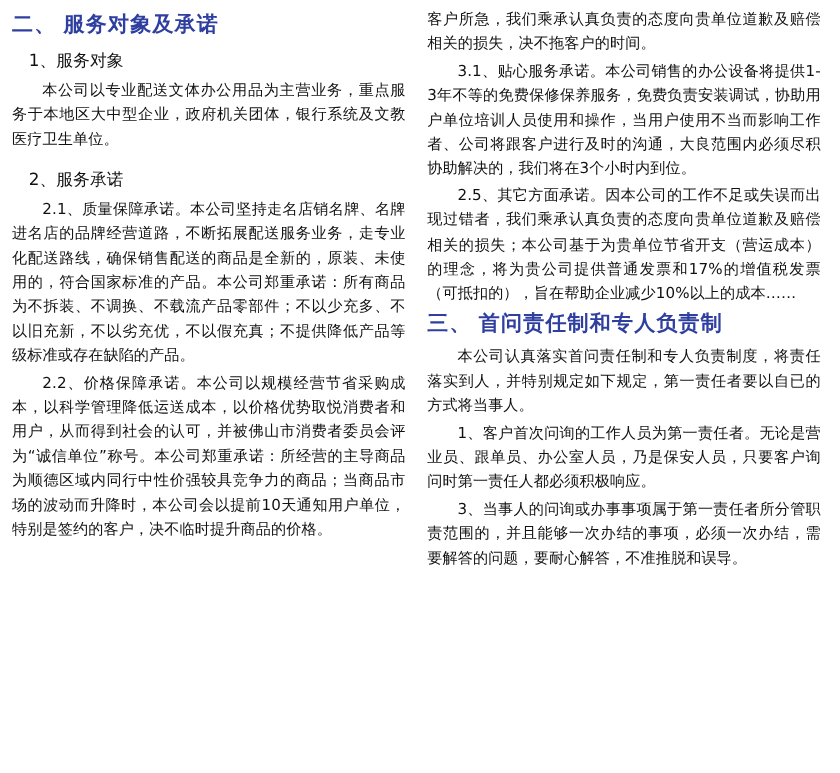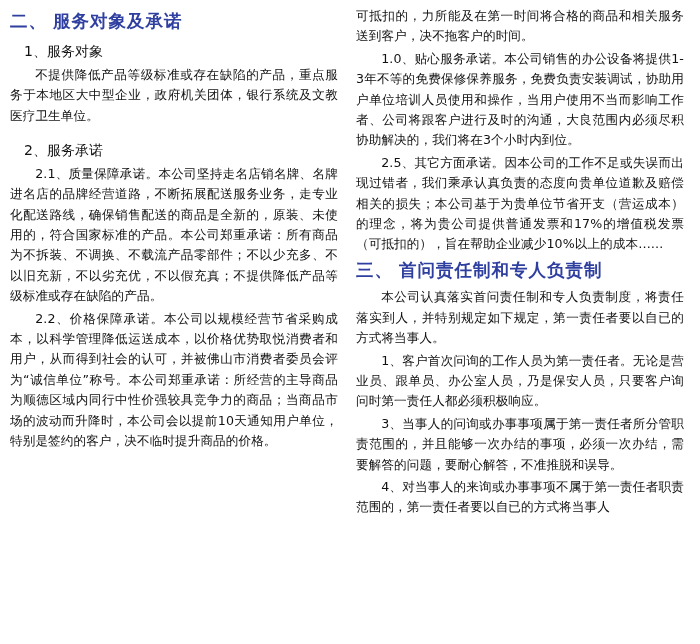--- a/index.html
+++ b/index.html
@@ -69,49 +69,46 @@
 <div class="page">
 
   <div class="col">
 
     <h2 class="section-title">
       <span class="num">二、</span><span>服务对象及承诺</span>
     </h2>
 
     <h3 class="sub-title">1、服务对象</h3>
 
-    <p class="para indent2">不提供降低产品等级标准或存在缺陷的产品，重点服务于本地区大中型企业，政府机关团体，银行系统及文教医疗卫生单位。</p>
+    <p class="para indent2">本公司以专业配送文体办公用品为主营业务，重点服务于本地区大中型企业，政府机关团体，银行系统及文教医疗卫生单位。</p>
 
     <div class="spacer-sm"></div>
 
     <h3 class="sub-title">2、服务承诺</h3>
 
     <p class="para indent2">2.1、质量保障承诺。本公司坚持走名店销名牌、名牌进名店的品牌经营道路，不断拓展配送服务业务，走专业化配送路线，确保销售配送的商品是全新的，原装、未使用的，符合国家标准的产品。本公司郑重承诺：所有商品为不拆装、不调换、不载流产品零部件；不以少充多、不以旧充新，不以劣充优，不以假充真；不提供降低产品等级标准或存在缺陷的产品。</p>
     <p class="para indent2">2.2、价格保障承诺。本公司以规模经营节省采购成本，以科学管理降低运送成本，以价格优势取悦消费者和用户，从而得到社会的认可，并被佛山市消费者委员会评为“诚信单位”称号。本公司郑重承诺：所经营的主导商品为顺德区域内同行中性价强较具竞争力的商品；当商品市场的波动而升降时，本公司会以提前10天通知用户单位，特别是签约的客户，决不临时提升商品的价格。</p>
 
   </div>
 
   <div class="col">
 
-    <p class="para noindent">可抵扣的，力所能及在第一时间将合格的商品和相关服务送到客户，决不拖客户的时间。</p>
+    <p class="para noindent">客户所急，我们乘承认真负责的态度向贵单位道歉及赔偿相关的损失，决不拖客户的时间。</p>
 
-    <p class="para indent2">1.0、贴心服务承诺。本公司销售的办公设备将提供1-3年不等的免费保修保养服务，免费负责安装调试，协助用户单位培训人员使用和操作，当用户使用不当而影响工作者、公司将跟客户进行及时的沟通，大良范围内必须尽积协助解决的，我们将在3个小时内到位。</p>
+    <p class="para indent2">3.1、贴心服务承诺。本公司销售的办公设备将提供1-3年不等的免费保修保养服务，免费负责安装调试，协助用户单位培训人员使用和操作，当用户使用不当而影响工作者、公司将跟客户进行及时的沟通，大良范围内必须尽积协助解决的，我们将在3个小时内到位。</p>
     <p class="para indent2">2.5、其它方面承诺。因本公司的工作不足或失误而出现过错者，我们乘承认真负责的态度向贵单位道歉及赔偿相关的损失；本公司基于为贵单位节省开支（营运成本）的理念，将为贵公司提供普通发票和17%的增值税发票（可抵扣的），旨在帮助企业减少10%以上的成本……</p>
 
     <h2 class="section-title">
       <span class="num">三、</span><span>首问责任制和专人负责制</span>
     </h2>
 
     <p class="para indent2">本公司认真落实首问责任制和专人负责制度，将责任落实到人，并特别规定如下规定，第一责任者要以自已的方式将当事人。</p>
 
     <p class="para indent2">
       <span>1、</span><span>客户首次问询的工作人员为第一责任者。无论是营业员、跟单员、办公室人员，乃是保安人员，只要客户询问时第一责任人都必须积极响应。</span>
     </p>
     <p class="para indent2">
       <span>3、</span><span>当事人的问询或办事事项属于第一责任者所分管职责范围的，并且能够一次办结的事项，必须一次办结，需要解答的问题，要耐心解答，不准推脱和误导。</span>
     </p>
-    <p class="para indent2">
-      <span>4、</span><span>对当事人的来询或办事事项不属于第一责任者职责范围的，第一责任者要以自已的方式将当事人</span>
-    </p>
 
   </div>
 
 </div>
 
 </body></html>

